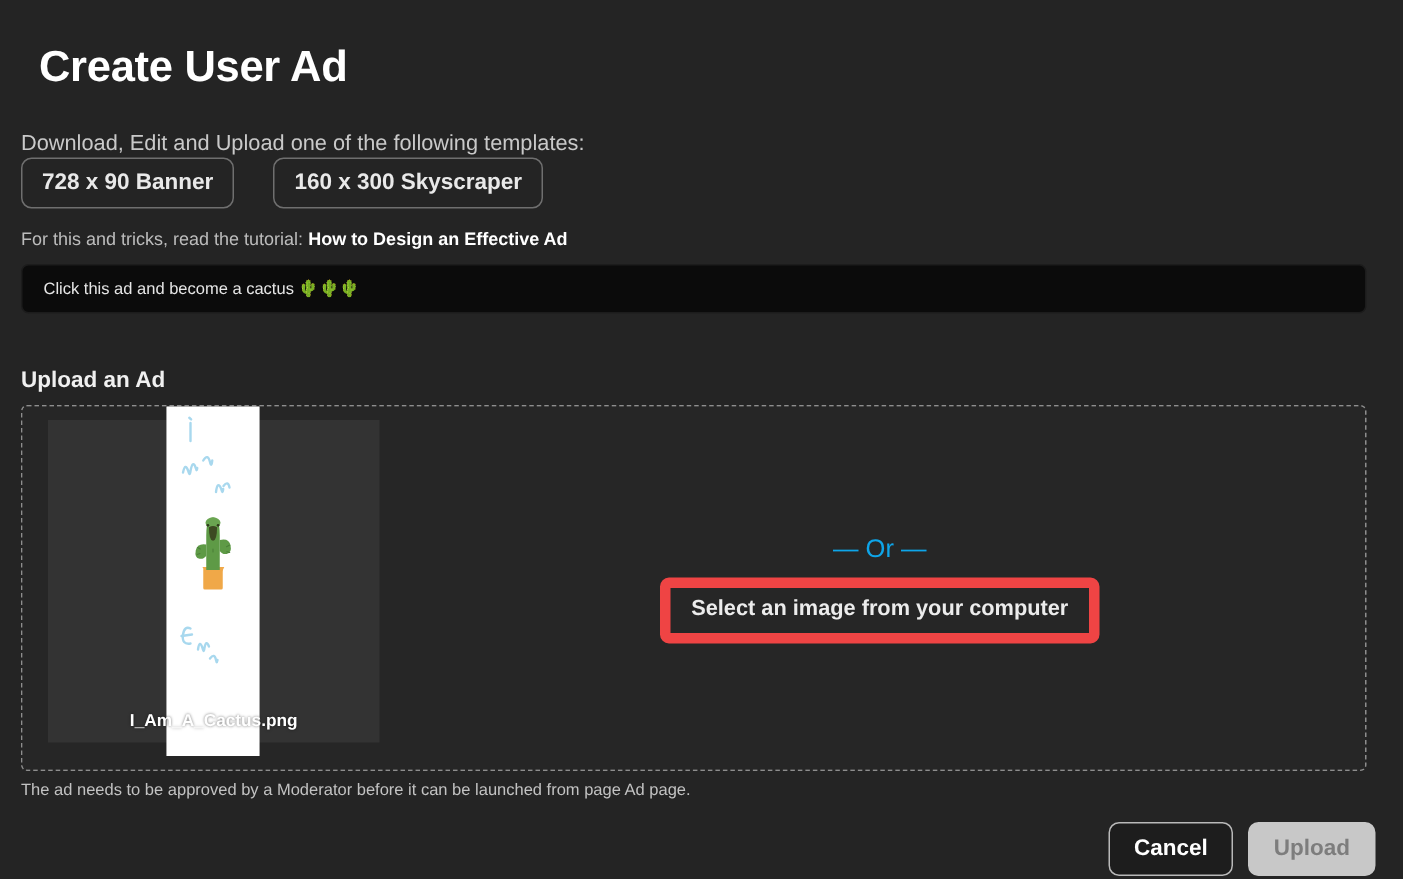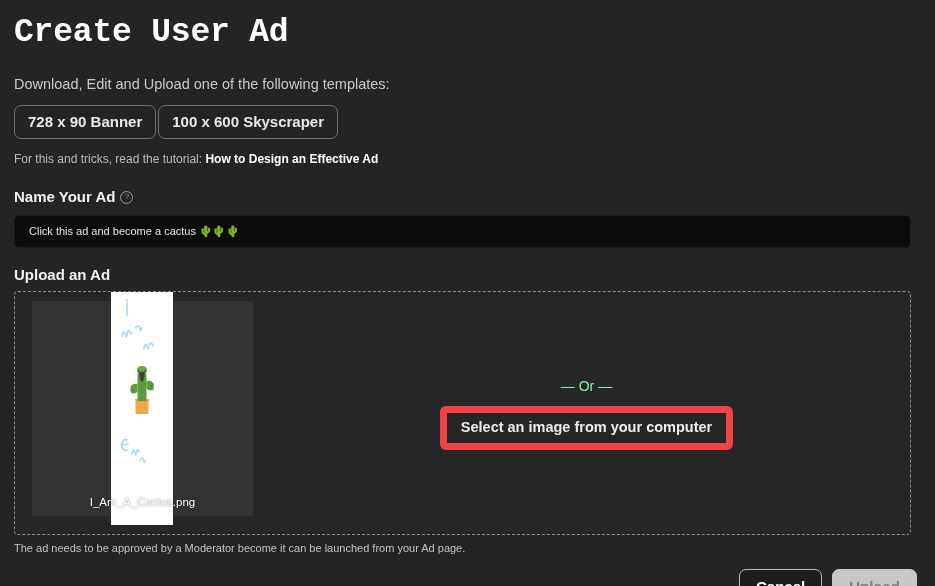--- a/index.html
+++ b/index.html
@@ -16,41 +16,39 @@
   }
   .page {
     position: relative;
     width: 935px;
     height: 586px;
     box-sizing: border-box;
     padding: 0 14px;
   }
   
   .title {
-    font-size: 33px;
+    font-size: 29px;
     font-weight: bold;
     color: #ffffff;
     letter-spacing: -0.2px;
-    margin: 0;
+    margin: 12px;
     padding-top: 14px;
     line-height: 38px;
-    font-family: Liberation Mono, monospace;
   }
   
   .subtitle {
     font-size: 14.5px;
     color: #c9c9c9;
     margin-top: 23px;
     line-height: 18px;
   }
   
   .template-row {
     display: flex;
-    gap: 2px;
-    margin-top: 12px;
+    gap: 26px;
   }
   .pill {
     border: 1px solid #6f6f6f;
     border-radius: 7px;
     background: transparent;
     color: #e9e9e9;
     font-size: 15px;
     font-weight: bold;
     font-family: "Liberation Sans", sans-serif;
     padding: 7px 13px 8px 13px;
@@ -117,21 +115,21 @@
     font-size: 11px;
     font-family: "Liberation Sans", sans-serif;
     padding: 0 14px;
     outline: none;
   }
   
   .upload-label {
     font-size: 15px;
     font-weight: bold;
     color: #f0f0f0;
-    margin-top: 18px;
+    margin-top: 36px;
     line-height: 18px;
   }
   .dropzone {
     position: relative;
     box-sizing: border-box;
     width: 897px;
     height: 244px;
     margin-top: 7px;
     border: 1px dashed #8e8e8e;
     border-radius: 4px;
@@ -155,21 +153,21 @@
     background: #ffffff;
     overflow: hidden;
   }
   .thumb-caption {
     position: absolute;
     left: 0;
     right: 0;
     bottom: 8px;
     text-align: center;
     font-size: 11.5px;
-    font-weight: normal;
+    font-weight: bold;
     color: #ffffff;
     z-index: 4;
     text-shadow: 0 0 2px rgba(0,0,0,0.55);
   }
   
   .drop-center {
     position: absolute;
     left: 248px;
     right: 0;
     top: 0;
@@ -179,22 +177,22 @@
     align-items: center;
     justify-content: center;
     gap: 3px;
   }
   .drop-title {
     font-size: 15px;
     color: #d4d4d4;
     line-height: 21px;
   }
   .drop-or {
-    font-size: 14px;
-    color: #86efac;
+    font-size: 17px;
+    color: #0ea5e9;
     line-height: 19px;
   }
   .select-btn {
     margin-top: 7px;
     border: 7px solid #ef4444;
     border-radius: 6px;
     background: transparent;
     color: #ececec;
     font-size: 14.5px;
     font-weight: bold;
@@ -246,31 +244,27 @@
 <body>
 
 <div class="page">
 
   <h1 class="title">Create User Ad</h1>
 
   <div class="subtitle">Download, Edit and Upload one of the following templates:</div>
 
   <div class="template-row">
     <button class="pill">728 x 90 Banner</button>
-    <button class="pill">100 x 600 Skyscraper</button>
+    <button class="pill">160 x 300 Skyscraper</button>
   </div>
 
   <div class="tutorial">
     <span>For this and tricks, read the tutorial: </span><span class="link">How to Design an Effective Ad</span>
   </div>
 
-  <div class="field-label">
-    <span>Name Your Ad</span>
-    <span class="info-icon"></span>
-  </div>
 
   <input class="name-input" type="text" value="Click this ad and become a cactus 🌵🌵🌵" style="">
 
   <div class="upload-label">Upload an Ad</div>
 
   <div class="dropzone">
 
     <div class="thumb-tile">
       <div class="thumb-img">
         <svg width="62" height="233" viewBox="0 0 62 233" xmlns="http://www.w3.org/2000/svg">
@@ -310,20 +304,20 @@
       <div class="thumb-caption">I_Am_A_Cactus.png</div>
     </div>
 
     <div class="drop-center">
       <div class="drop-or">— Or —</div>
       <button class="select-btn">Select an image from your computer</button>
     </div>
 
   </div>
 
-  <div class="footer-note">The ad needs to be approved by a Moderator become it can be launched from your Ad page.</div>
+  <div class="footer-note">The ad needs to be approved by a Moderator before it can be launched from page Ad page.</div>
 
   <div class="action-row">
     <button class="btn-cancel">Cancel</button>
     <button class="btn-upload">Upload</button>
   </div>
 
 </div>
 
 </body></html>

